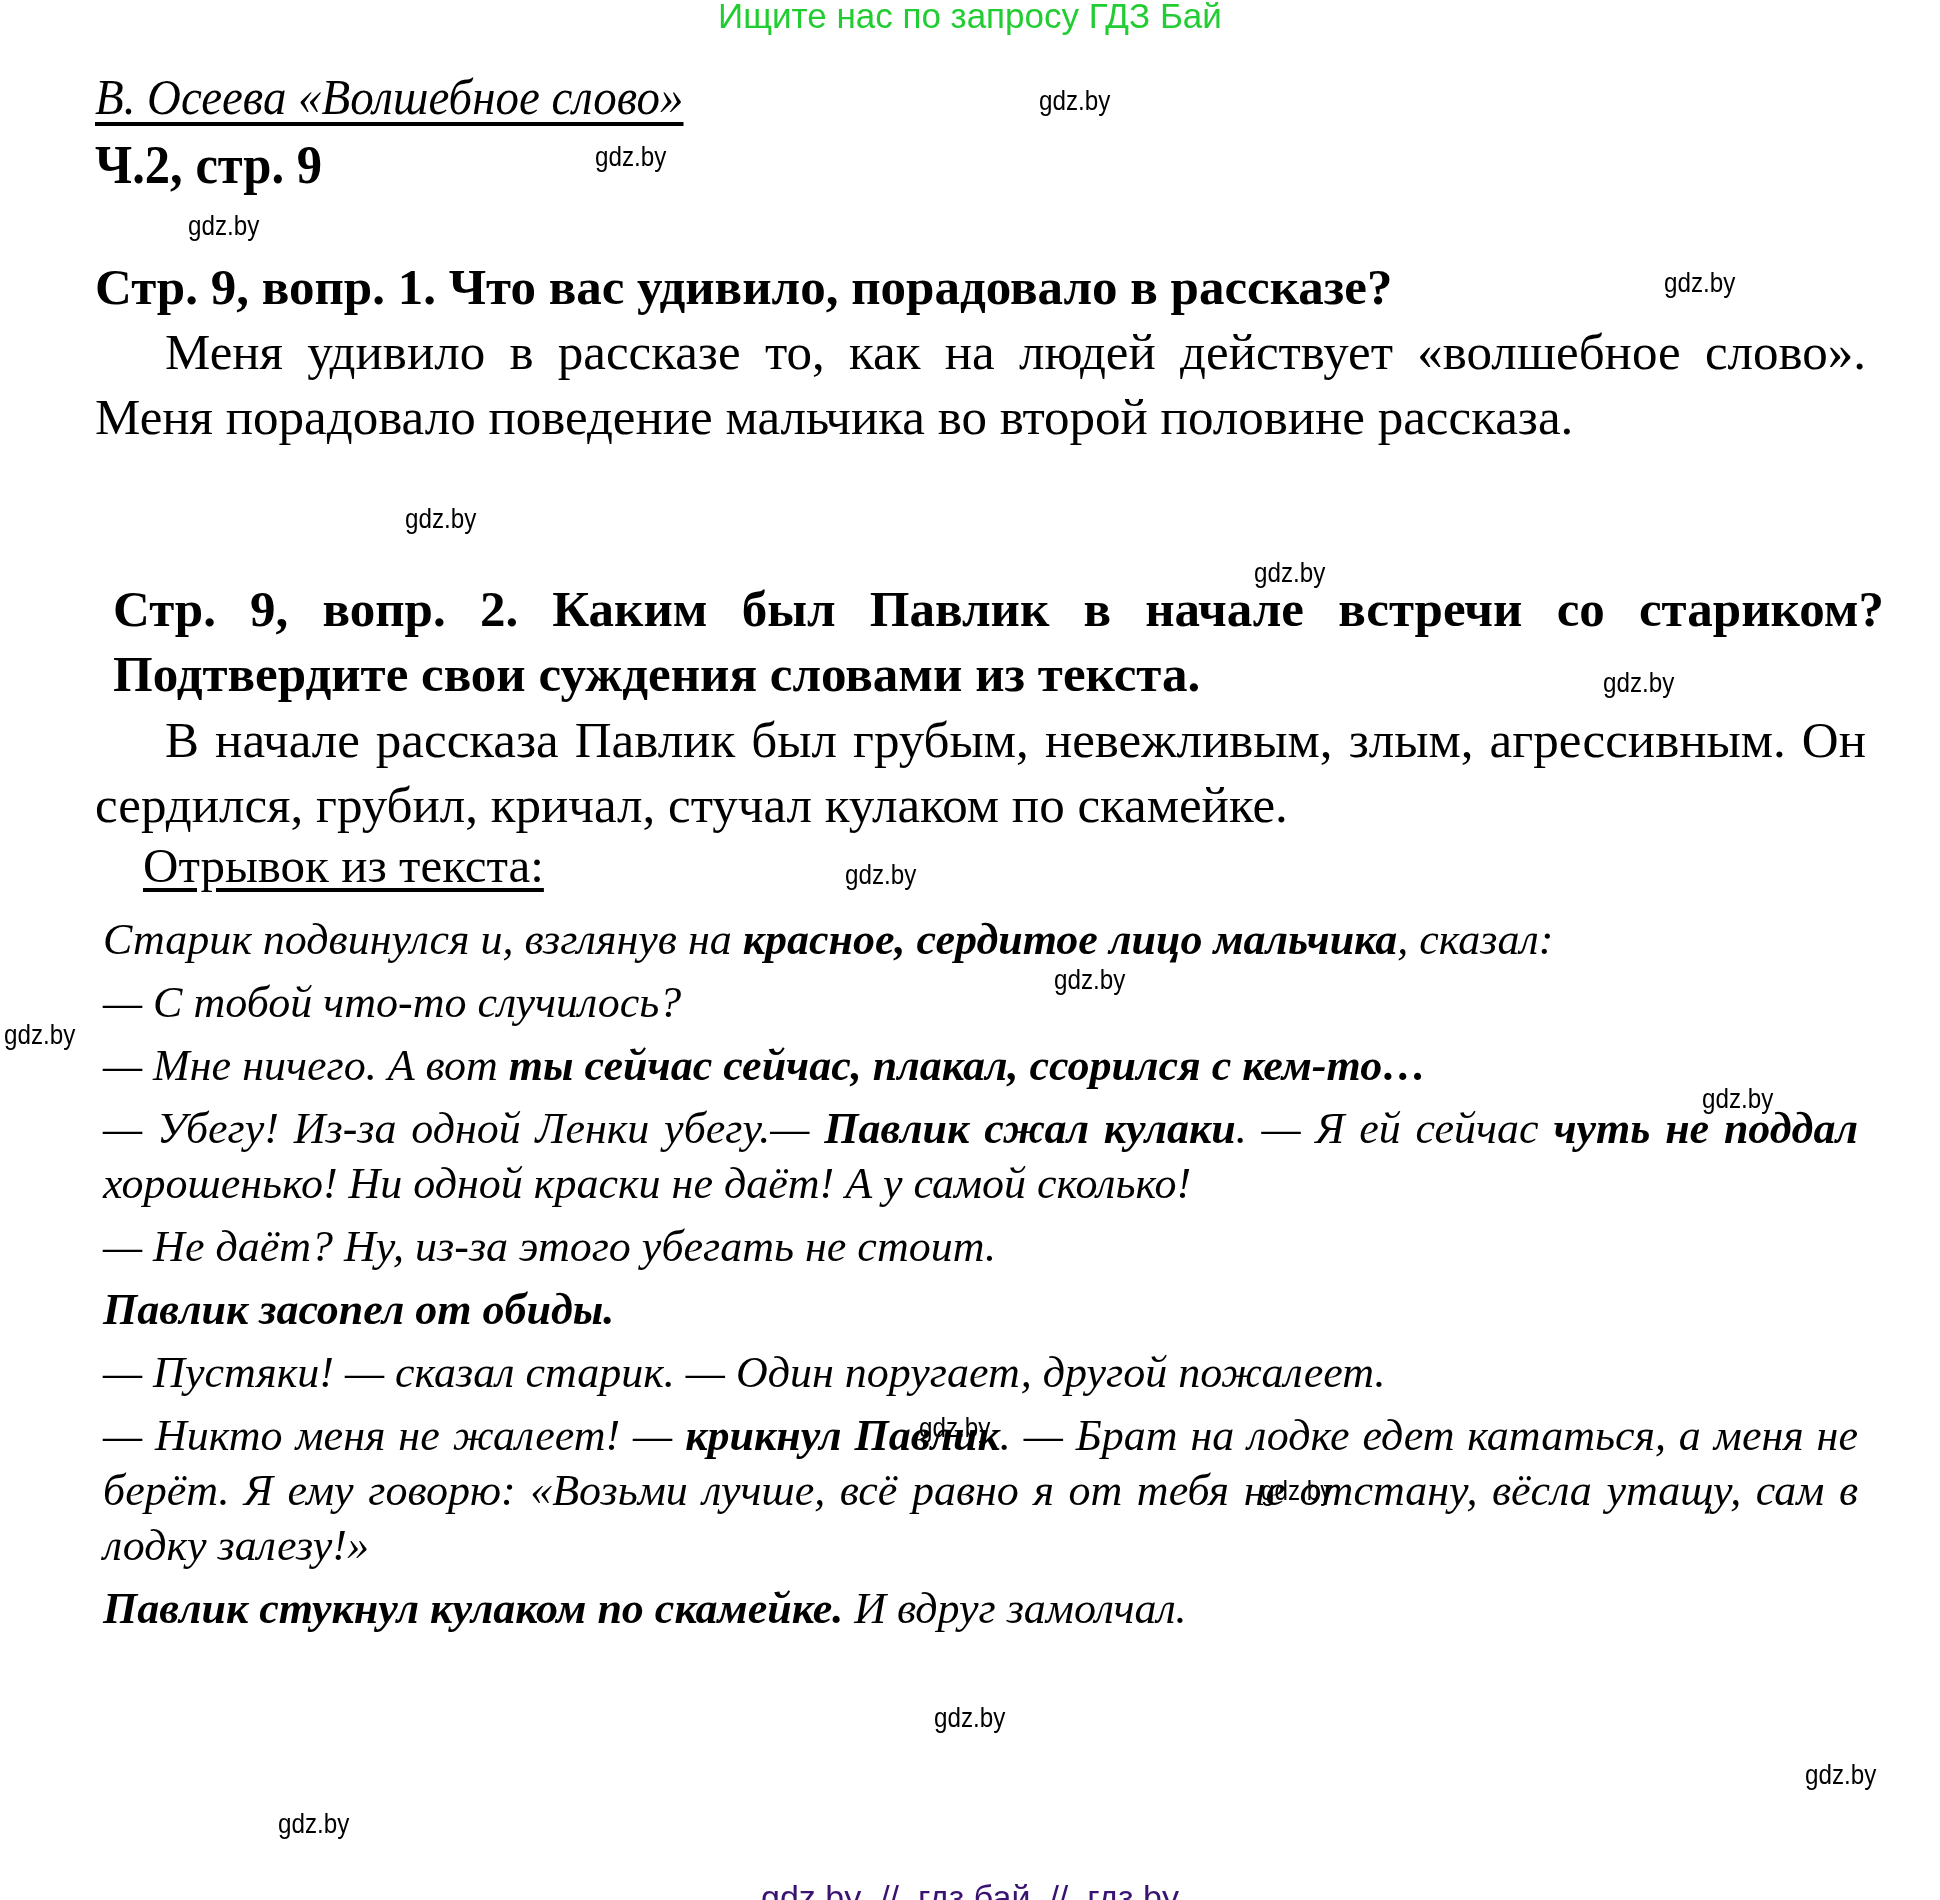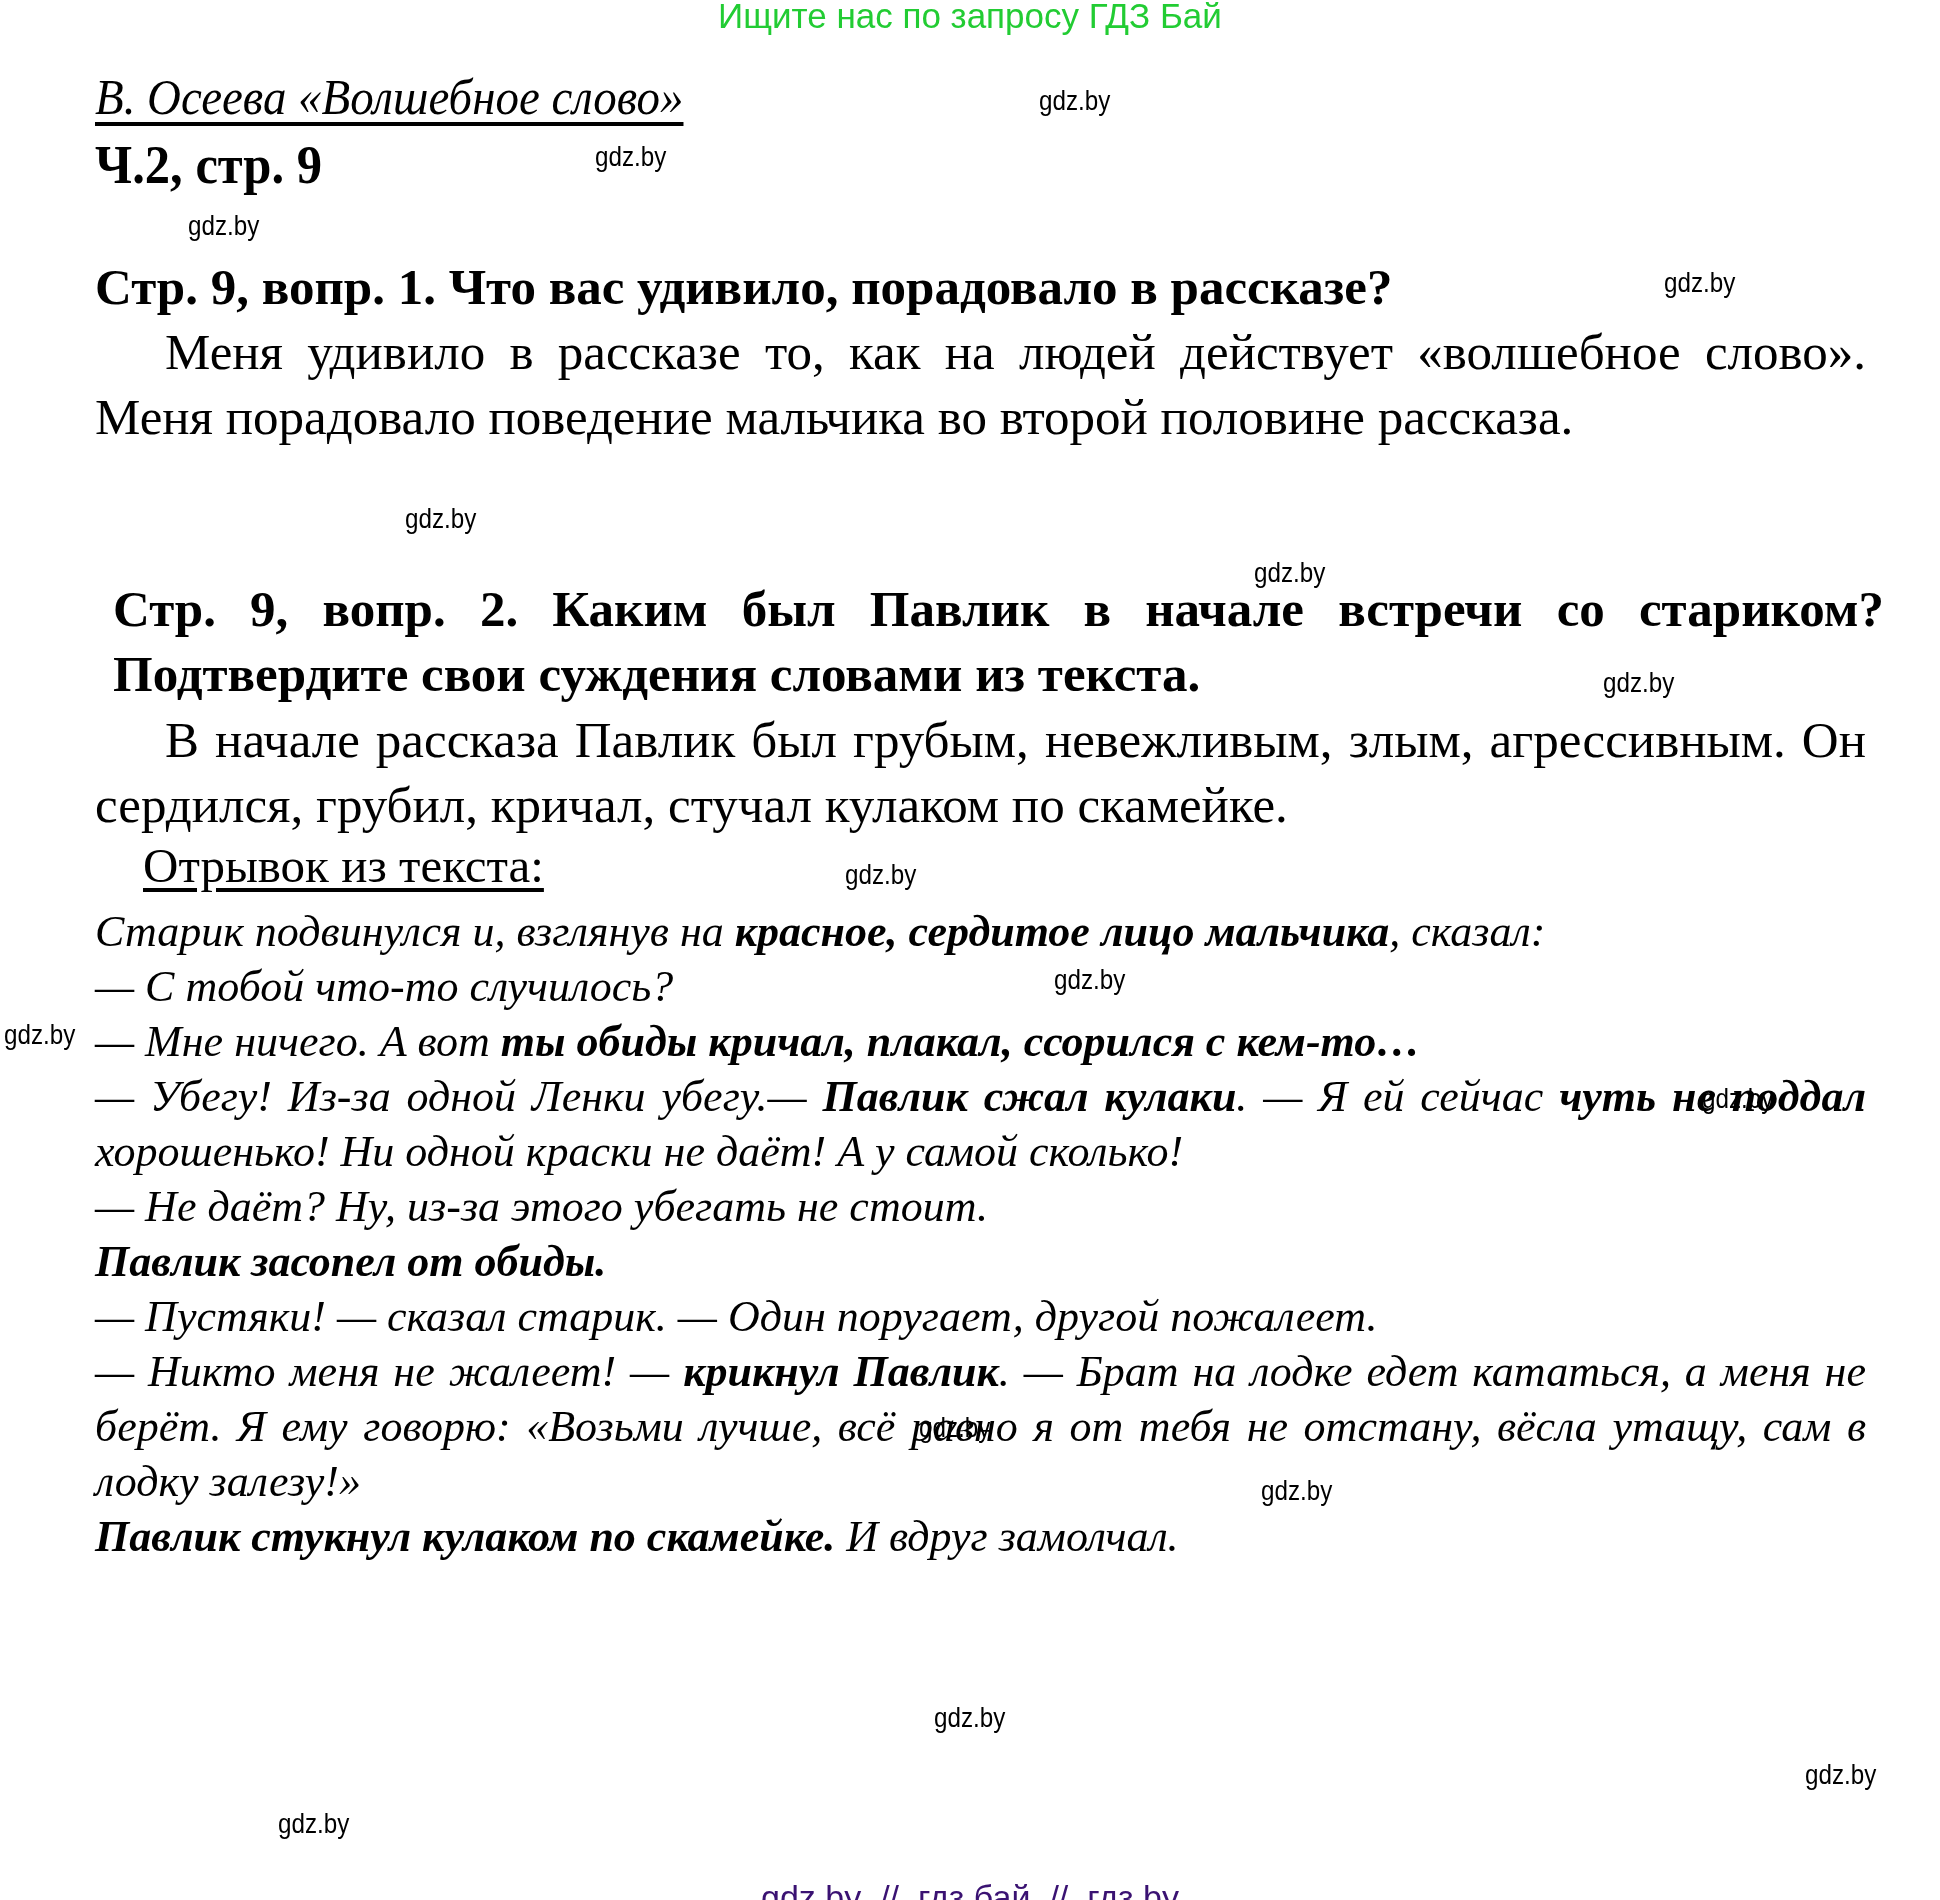--- a/index.html
+++ b/index.html
@@ -9,21 +9,21 @@
   .top-banner { position: absolute; top: -3.8px; left: 0; width: 100%; text-align: center; font-size: 35px; color: #22cc33; }
   .wm { position: absolute; font-size: 28.5px; color: #000; transform: scaleX(0.85); transform-origin: left top; }
   .content { position: absolute; left: 95px; width: 1771px; }
   .title { position: absolute; top: 68px; font-size: 51px; font-style: italic; text-decoration: underline; text-decoration-thickness: 3.8px; text-underline-offset: 7.6px; transform: scaleX(0.92); transform-origin: left top; white-space: nowrap;}
   .subtitle { position: absolute; top: 133px; font-size: 55px; font-weight: bold; transform: scaleX(0.92); transform-origin: left top; white-space: nowrap;}
   .q { position: absolute; font-size: 51px; font-weight: bold; line-height: 65px; text-align: justify; text-align-last: left; }
   .a { position: absolute; font-size: 51px; line-height: 65px; text-align: justify; }
   .a .indent { display: inline-block; width: 70px; }
   .excerpt-label { position: absolute; top: 837px; font-size: 49px; text-decoration: underline; text-decoration-thickness: 3.8px; text-underline-offset: 5.7px; margin-left: 48px; }
   .excerpt { position: absolute; top: 904px; width: 1771px; font-size: 44px; font-style: italic; line-height: 55px; text-align: justify; }
-  .excerpt p { margin: 0; }
+  .excerpt p { margin: 8px; }
   .excerpt b { font-weight: bold; }
   .footer { position: absolute; top: 1878px; left: 0; width: 100%; text-align: center; font-size: 34px; color: #3a1272; }
   .footer span { margin: 0 9.5px; }
 </style>
 </head>
 <body>
 
 <div class="top-banner sans">Ищите нас по запросу ГДЗ Бай</div>
 
 <div class="content serif">
@@ -34,21 +34,21 @@
   <div class="a" style="top:320px; width:1771px;"><span class="indent"></span><span>Меня удивило в рассказе то, как на людей действует «волшебное слово». Меня порадовало поведение мальчика во второй половине рассказа.</span></div>
 
   <div class="q" style="top:577px; width:1771px;margin-left:18px;">Стр. 9, вопр. 2. Каким был Павлик в начале встречи со стариком? Подтвердите свои суждения словами из текста.</div>
   <div class="a" style="top:708px; width:1771px;"><span class="indent"></span><span>В начале рассказа Павлик был грубым, невежливым, злым, агрессивным.  Он сердился, грубил, кричал, стучал кулаком по скамейке.</span></div>
 
   <div class="excerpt-label" style="left:0">Отрывок из текста:</div>
 
   <div class="excerpt" id="excerpt">
       <p><span>Старик подвинулся и, взглянув на </span><b>красное, сердитое лицо мальчика</b><span>, сказал:</span></p>
       <p><span>— С тобой что-то случилось?</span></p>
-      <p><span>— Мне ничего. А вот </span><b>ты обиды кричал, плакал, ссорился с кем-то…</b></p>
+      <p><span>— Мне ничего. А вот </span><b>ты сейчас сейчас, плакал, ссорился с кем-то…</b></p>
       <p><span>— Убегу! Из-за одной Ленки убегу.— </span><b>Павлик сжал кулаки</b><span>. — Я ей сейчас </span><b>чуть не поддал</b><span> хорошенько! Ни одной краски не даёт! А у самой сколько!</span></p>
       <p><span>— Не даёт? Ну, из-за этого убегать не стоит.</span></p>
       <p><b>Павлик засопел от обиды.</b></p>
       <p><span>— Пустяки! — сказал старик. — Один поругает, другой пожалеет.</span></p>
       <p><span>— Никто меня не жалеет! — </span><b>крикнул Павлик</b><span>. — Брат на лодке едет кататься, а меня не берёт. Я ему говорю: «Возьми лучше, всё равно я от тебя не отстану, вёсла утащу, сам в лодку залезу!»</span></p>
       <p><b>Павлик стукнул кулаком по скамейке.</b><span> И вдруг замолчал.</span></p>
     </div>
 </div>
 
 <div id="watermarks">

